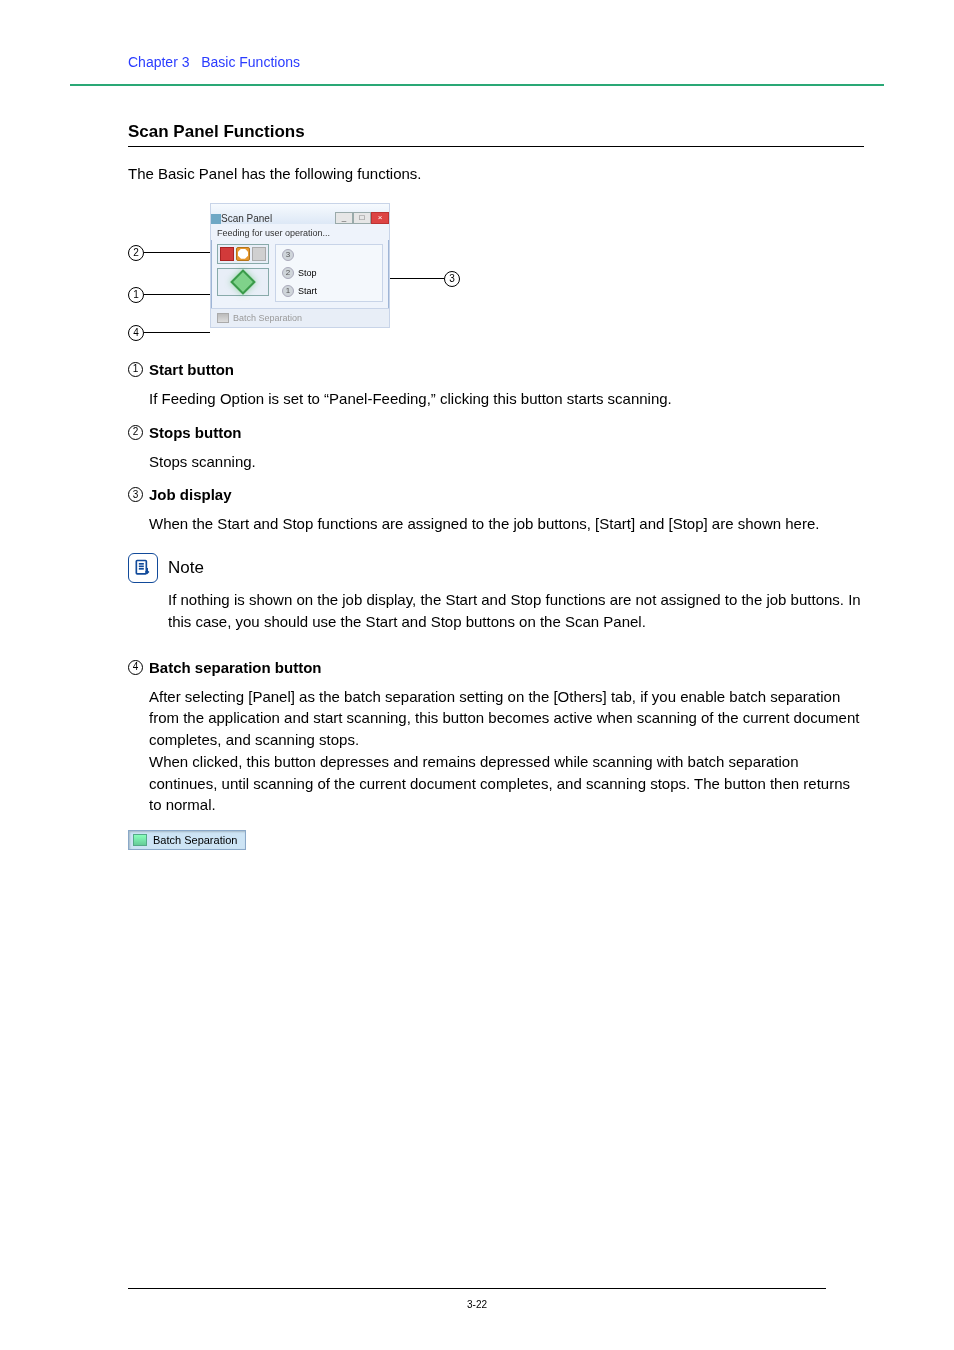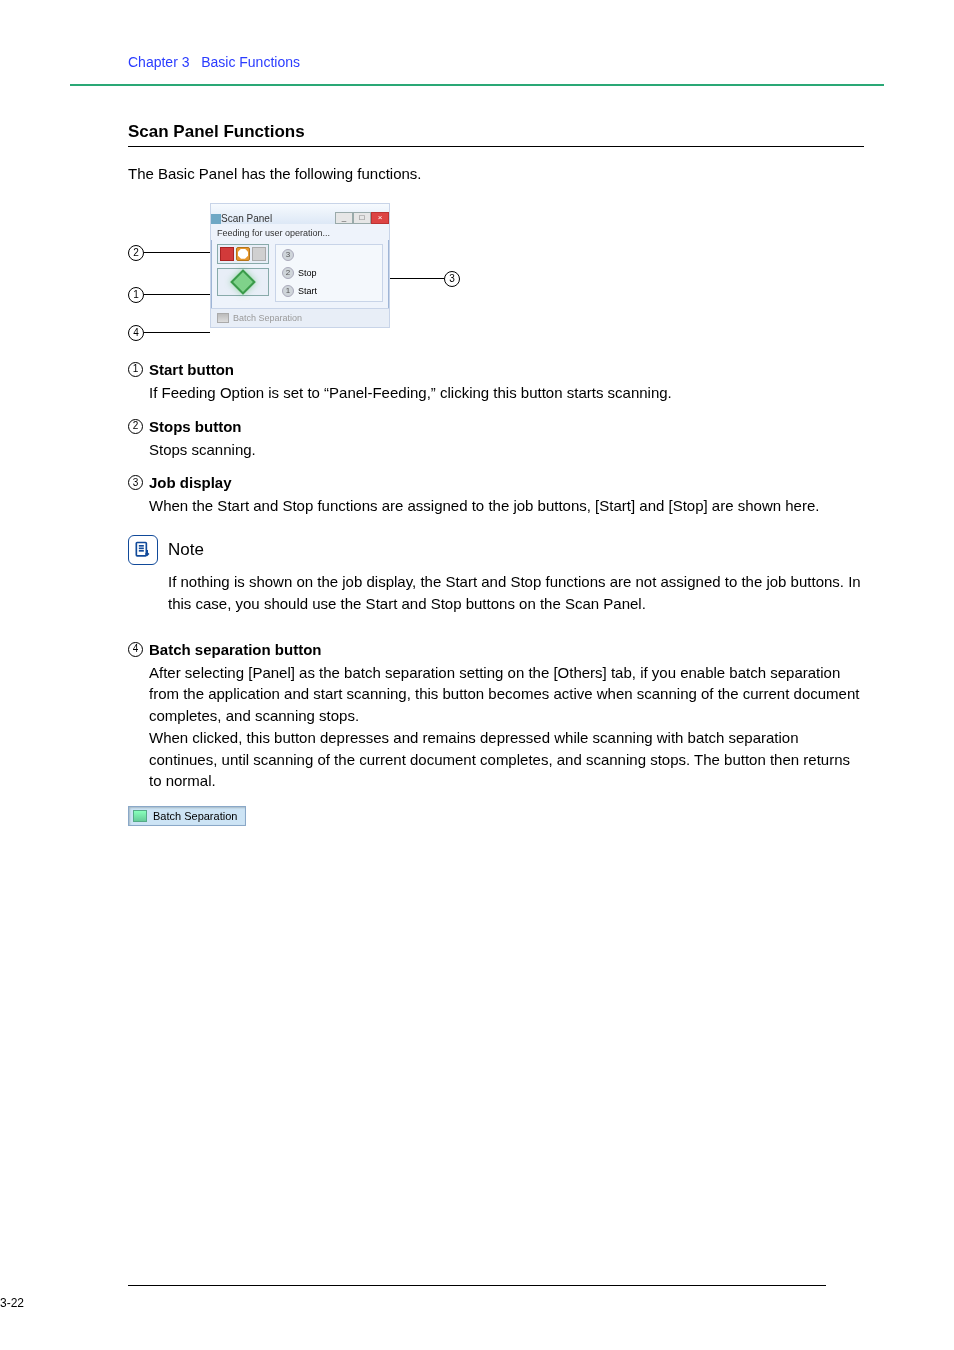--- a/index.html
+++ b/index.html
@@ -33,31 +33,31 @@
   .green-diamond { width: 18px; height: 18px; transform: rotate(45deg); background: #7fd28a; border: 2px solid #3a9a4a; box-shadow: 0 0 6px rgba(60,180,80,.5); }
   .panel-right { border: 1px solid #c8d4e8; background: #f4f8fc; padding: 4px 6px; display: flex; flex-direction: column; gap: 6px; font-size: 9px; flex: 1; }
   .job-row { display: flex; align-items: center; gap: 4px; }
   .job-num { width: 12px; height: 12px; border-radius: 50%; background: #cfd5da; color: #555; font-size: 8px; display: flex; align-items: center; justify-content: center; border: 1px solid #aab; }
   .panel-footer { border-top: 1px solid #c8d4e8; background: #e8eef7; padding: 4px 6px; display: flex; align-items: center; gap: 4px; font-size: 9px; color: #9a9a9a; }
   .footer-icon { width: 12px; height: 10px; background: linear-gradient(#bbb,#ddd); border: 1px solid #aaa; }
   .item-list { margin-top: 10px; }
   .item-head { display: flex; align-items: center; gap: 6px; margin-top: 14px; }
   .item-num { display: inline-flex; align-items: center; justify-content: center; width: 15px; height: 15px; border: 1px solid #000; border-radius: 50%; font-size: 10px; line-height: 1; }
   .item-title { font-weight: bold; font-size: 15px; text-align: center; }
-  .item-body { font-size: 15px; line-height: 1.45; margin-left: 21px; margin-top: 4px; }
+  .item-body { font-size: 15px; line-height: 1.45; margin-left: 21px; margin-top: 10px; }
   .note-row { display: flex; align-items: center; gap: 10px; margin-top: 18px; margin-left: 0; }
   .note-icon { width: 30px; height: 30px; border: 1px solid #114a9a; border-radius: 6px; display: flex; align-items: center; justify-content: center; color: #114a9a; }
   .note-icon svg { width: 20px; height: 20px; }
   .note-label { font-size: 17px; font-weight: normal; }
   .note-body { font-size: 15px; line-height: 1.45; margin-left: 40px; margin-top: 6px; }
   .batch-depressed { margin-top: 14px; border: 1px solid #8aa8c8; background: #cde4f5; padding: 3px 8px 3px 4px; display: inline-flex; align-items: center; gap: 6px; font-size: 11px; box-shadow: inset 1px 1px 2px rgba(0,0,0,.2); }
   .batch-ic { width: 14px; height: 12px; background: linear-gradient(#8fb, #6c9); border: 1px solid #5a8; }
   .footer-area { position: absolute; bottom: 40px; left: 0; right: 0; }
   .footer-rule { border: none; border-top: 1px solid #000; margin: 0 128px 10px 128px; }
-  .footer-num { font-size: 12px; }
+  .footer-num { text-align: center; font-size: 10px; }
 </style>
 </head>
 <body>
 <div class="page">
 
 <div class="header-line">
   <span>Chapter 3</span>&nbsp;&nbsp;&nbsp;<span>Basic Functions</span>
 </div>
 <hr class="green-rule">
 

